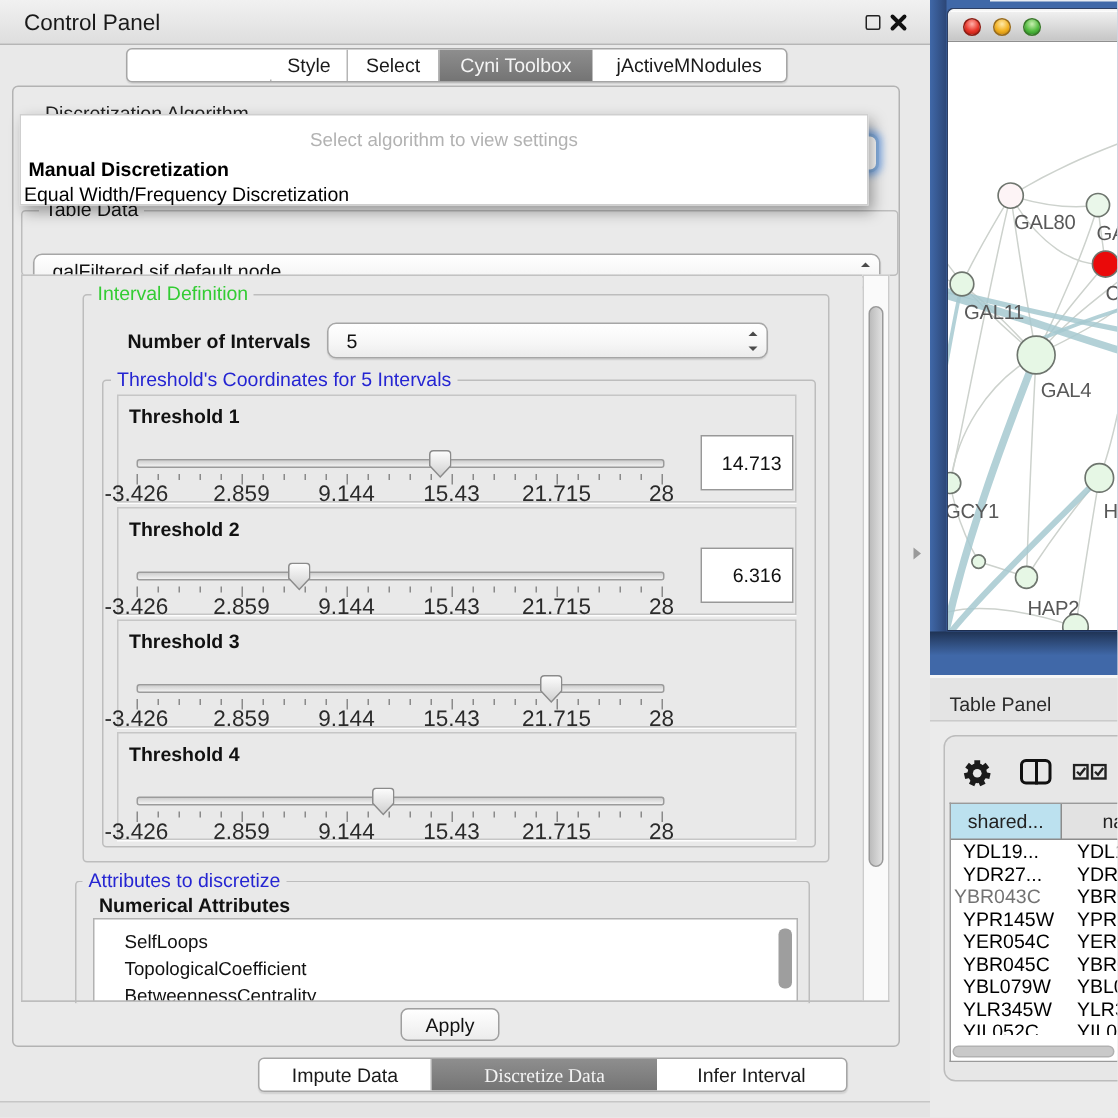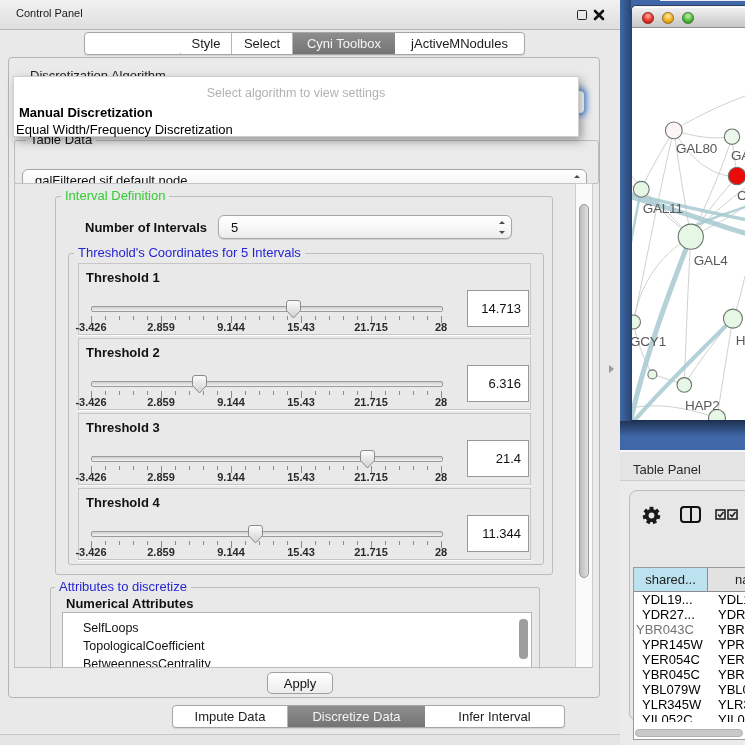--- a/index.html
+++ b/index.html
@@ -8,26 +8,26 @@
 .combo{position:absolute;background:linear-gradient(#ffffff,#f7f7f7 55%,#ececec);
   border:1px solid #a6a6a6;border-radius:6px;box-shadow:0 1px 1px rgba(0,0,0,0.12);}
 .combo .txt{position:absolute;left:12px;top:0;bottom:0;display:flex;align-items:center;color:#111;}
 .spin{position:absolute;width:6px;}
 .spin .u{position:absolute;left:0;top:0;width:0;height:0;border-left:3px solid transparent;border-right:3px solid transparent;border-bottom:3.6px solid #4a4a4a;}
 .spin .d{position:absolute;left:0;bottom:0;width:0;height:0;border-left:3px solid transparent;border-right:3px solid transparent;border-top:3.6px solid #4a4a4a;}
 .grouptitle{position:absolute;background:#e9e9e9;padding:0 4px;line-height:14px;}
 .gbox{position:absolute;border:1px solid #bdbdbd;border-radius:3px;}
 .tseg{display:flex;align-items:center;justify-content:center;height:100%;color:#1a1a1a;}
 .tick{position:absolute;width:1px;background:#8a8a8a;}
-.tlabel{position:absolute;font-size:11px;font-weight:bold;color:#2a2a2a;transform:translateX(-50%);}
+.tlabel{position:absolute;font-size:15px;font-weight:normal;color:#2a2a2a;transform:translateX(-50%);}
 </style></head>
 <body>
 
 <div class="abs" style="left:0;top:0;width:620px;height:29px;background:linear-gradient(#f1f1f1,#dedede);border-bottom:1px solid #b6b6b6;"></div>
-<div class="abs" style="left:16px;top:7px;font-size:11px;color:#1a1a1a;">Control Panel</div>
+<div class="abs" style="left:16px;top:7px;font-size:15px;color:#1a1a1a;">Control Panel</div>
 <div class="abs" style="left:577px;top:10px;width:8px;height:8px;border:1.6px solid #222;border-radius:1.5px;"></div>
 <svg class="abs" style="left:593px;top:9px;" width="12" height="12" viewBox="0 0 12 12">
     <path d="M2,2 L10,10 M10,2 L2,10" stroke="#111" stroke-width="2.6" stroke-linecap="round"></path>
   </svg>
 <div class="abs" style="left:0;top:30px;width:620px;height:715px;background:#e9e9e9;"></div>
 <div class="abs" style="left:8px;top:57px;width:592px;height:641px;background:#eaeaea;border:1px solid #b3b3b3;border-radius:4px;box-sizing:border-box;"></div>
 <div class="abs" style="left:84px;top:32px;width:441px;height:23px;background:#ffffff;border:1px solid #a6a6a6;border-radius:4px;box-sizing:border-box;display:flex;overflow:hidden;box-shadow:0 1px 1px rgba(0,0,0,0.1);">
 <div class="tseg" style="width:95px;border-right:1px solid #b5b5b5;margin-top:20px;"><svg width="13" height="14" viewBox="0 0 13 14" style="margin-right:5px;">
         <circle cx="3" cy="3" r="2.2" fill="#4caf50" stroke="#2e7d32" stroke-width="0.8"></circle>
         <circle cx="9" cy="7" r="2.2" fill="#4caf50" stroke="#2e7d32" stroke-width="0.8"></circle>
@@ -192,21 +192,20 @@
     <div class="tlabel" style="left:362px;top:57px;">28</div>
     <svg class="abs" style="left:280.5px;top:36px;" width="15" height="19" viewBox="0 0 15 19">
       <defs>
         <linearGradient id="thg3" x1="0" y1="0" x2="0" y2="1">
           <stop offset="0" stop-color="#fdfdfd"></stop>
           <stop offset="1" stop-color="#cfcfcf"></stop>
         </linearGradient>
       </defs>
       <path d="M3,0.5 H12 Q14.5,0.5 14.5,3 V10.5 L7.5,18 L0.5,10.5 V3 Q0.5,0.5 3,0.5 Z" fill="url(#thg3)" stroke="#8b8b8b"></path>
     </svg>
-    <div class="abs" style="left:388px;top:26px;width:62px;height:37px;background:#fff;border:1px solid #989898;box-sizing:border-box;display:flex;align-items:center;justify-content:flex-end;padding-right:7px;font-size:13px;">21.4</div>
   </div>
 <div class="abs" style="left:78px;top:488px;width:453px;height:72px;border:1px solid #c6c6c6;box-shadow:0 1px 0 rgba(255,255,255,0.9);box-sizing:border-box;">
     <div class="abs" style="left:7px;top:6px;font-weight:bold;">Threshold 4</div>
     <div class="abs" style="left:12px;top:42px;width:350px;height:4px;background:linear-gradient(#cfcfcf,#f2f2f2);border:1px solid #9b9b9b;border-radius:2px;"></div>
     <div class="tick" style="left:12px;top:52px;height:7px;"></div>
     <div class="tick" style="left:26px;top:52px;height:4px;"></div>
     <div class="tick" style="left:40px;top:52px;height:4px;"></div>
     <div class="tick" style="left:54px;top:52px;height:4px;"></div>
     <div class="tick" style="left:68px;top:52px;height:4px;"></div>
     <div class="tick" style="left:82px;top:52px;height:7px;"></div>
@@ -238,34 +237,33 @@
     <div class="tlabel" style="left:362px;top:57px;">28</div>
     <svg class="abs" style="left:168.5px;top:36px;" width="15" height="19" viewBox="0 0 15 19">
       <defs>
         <linearGradient id="thg4" x1="0" y1="0" x2="0" y2="1">
           <stop offset="0" stop-color="#fdfdfd"></stop>
           <stop offset="1" stop-color="#cfcfcf"></stop>
         </linearGradient>
       </defs>
       <path d="M3,0.5 H12 Q14.5,0.5 14.5,3 V10.5 L7.5,18 L0.5,10.5 V3 Q0.5,0.5 3,0.5 Z" fill="url(#thg4)" stroke="#8b8b8b"></path>
     </svg>
-    <div class="abs" style="left:388px;top:26px;width:62px;height:37px;background:#fff;border:1px solid #989898;box-sizing:border-box;display:flex;align-items:center;justify-content:flex-end;padding-right:7px;font-size:13px;">11.344</div>
   </div>
 <div class="gbox" style="left:50px;top:587px;width:488px;height:81px;border-bottom:none;border-radius:3px 3px 0 0;"></div>
 <div class="grouptitle" style="left:55px;top:580px;color:#2525d2;">Attributes to discretize</div>
 <div class="abs" style="left:66px;top:596px;font-weight:bold;">Numerical Attributes</div>
 <div class="abs" style="left:62px;top:612px;width:470px;height:56px;background:#ffffff;border:1px solid #b2b2b2;box-sizing:border-box;overflow:hidden;">
     <div style="padding:6px 0 0 20px;font-size:12.5px;line-height:18px;color:#111;">SelfLoops<br>TopologicalCoefficient<br>BetweennessCentrality</div>
     <div class="abs" style="right:3px;top:6px;width:9px;height:40px;background:#9e9e9e;border-radius:4px;"></div>
   </div>
 <div class="abs" style="left:14px;top:667px;width:579px;height:1px;background:#bdbdbd;"></div>
 <div class="abs" style="left:267px;top:672px;width:66px;height:22px;background:linear-gradient(#ffffff,#ececec);border:1px solid #9f9f9f;border-radius:5px;box-sizing:border-box;display:flex;align-items:center;justify-content:center;">Apply</div>
 <div class="abs" style="left:172px;top:705px;width:393px;height:23px;background:#ffffff;border:1px solid #a6a6a6;border-radius:4px;box-sizing:border-box;display:flex;overflow:hidden;box-shadow:0 1px 1px rgba(0,0,0,0.1);">
 <div class="tseg" style="width:114px;border-right:1px solid #b5b5b5;">Impute Data</div>
-<div class="tseg" style="width:137px;background:linear-gradient(#8e8e8e,#747474);color:#f4f4f4;">Discretize Data</div>
+<div class="tseg" style="width:150px;background:linear-gradient(#8e8e8e,#747474);color:#f4f4f4;font-family:Liberation Serif, serif;">Discretize Data</div>
 <div class="tseg" style="flex:1;">Infer Interval</div>
 </div>
 <div class="abs" style="left:0;top:734px;width:620px;height:11px;background:#e4e4e4;border-top:1px solid #c6c6c6;box-sizing:border-box;"></div>
 <div class="abs" style="left:609px;top:365px;width:0;height:0;border-top:4px solid transparent;border-bottom:4px solid transparent;border-left:5px solid #9a9a9a;"></div>
 <div class="abs" style="left:30px;top:68px;font-size:13px;color:#222;">Discretization Algorithm</div>
 <div class="abs" style="left:400px;top:89px;width:186px;height:26px;background:#fff;border:2px solid #85aede;border-radius:6px;box-shadow:0 0 5px 2px rgba(100,155,230,0.75);box-sizing:border-box;"></div>
 <div class="abs" style="left:13px;top:76px;width:566px;height:61px;background:#ffffff;border:1px solid #cfcfcf;box-shadow:3px 4px 9px rgba(0,0,0,0.35);box-sizing:border-box;">
 <div class="abs" style="left:0;top:9px;width:100%;text-align:center;color:#b2b2b2;font-size:12.5px;">Select algorithm to view settings</div>
 <div class="abs" style="left:5px;top:28px;font-weight:bold;font-size:13px;color:#000;">Manual Discretization</div>
 <div class="abs" style="left:2px;top:45px;font-size:13px;color:#000;">Equal Width/Frequency Discretization</div>
@@ -358,21 +356,21 @@
 <div class="abs" style="left:680px;top:506px;width:21px;height:17px;border:2.5px solid #111;border-radius:4px;box-sizing:border-box;"></div>
 <div class="abs" style="left:689.5px;top:506px;width:2.5px;height:17px;background:#111;"></div>
 <svg class="abs" style="left:715px;top:509px;" width="11" height="11" viewBox="0 0 11 11">
     <rect x="1" y="1" width="9" height="9" fill="none" stroke="#222" stroke-width="1.6"></rect>
     <path d="M3,5.5 L5,7.5 L8.5,3" stroke="#222" stroke-width="1.6" fill="none"></path>
   </svg>
 <svg class="abs" style="left:727px;top:509px;" width="11" height="11" viewBox="0 0 11 11">
     <rect x="1" y="1" width="9" height="9" fill="none" stroke="#222" stroke-width="1.6"></rect>
     <path d="M3,5.5 L5,7.5 L8.5,3" stroke="#222" stroke-width="1.6" fill="none"></path>
   </svg>
-<div class="abs" style="left:633px;top:535px;width:112px;height:173px;background:#ffffff;border-left:1px solid #9a9a9a;border-top:1px solid #9a9a9a;border-bottom:1px solid #9a9a9a;box-sizing:border-box;overflow:hidden;margin-top:32px;">
+<div class="abs" style="left:633px;top:535px;width:112px;height:173px;background:#ffffff;border-left:1px solid #9a9a9a;border-top:1px solid #9a9a9a;border-bottom:1px solid #9a9a9a;box-sizing:border-box;overflow:hidden;">
 <div class="abs" style="left:0;top:0;width:74px;height:24px;background:#bce1ef;border-right:1px solid #8c8c8c;border-bottom:1px solid #8c8c8c;box-sizing:border-box;display:flex;align-items:center;justify-content:center;color:#222;">shared...</div>
 <div class="abs" style="left:74px;top:0;width:38px;height:24px;background:#e2e2e2;border-bottom:1px solid #8c8c8c;box-sizing:border-box;display:flex;align-items:center;padding-left:27px;color:#222;">na</div>
 <div class="abs" style="left:8px;top:24px;height:15px;line-height:15px;font-size:13px;color:#000;">YDL19...</div>
 <div class="abs" style="left:84px;top:24px;height:15px;line-height:15px;font-size:13px;color:#000;">YDL1</div>
 <div class="abs" style="left:8px;top:39px;height:15px;line-height:15px;font-size:13px;color:#000;">YDR27...</div>
 <div class="abs" style="left:84px;top:39px;height:15px;line-height:15px;font-size:13px;color:#000;">YDR2</div>
 <div class="abs" style="left:2px;top:54px;height:15px;line-height:15px;font-size:13px;color:#737373;">YBR043C</div>
 <div class="abs" style="left:84px;top:54px;height:15px;line-height:15px;font-size:13px;color:#000;">YBR0</div>
 <div class="abs" style="left:8px;top:69px;height:15px;line-height:15px;font-size:13px;color:#000;">YPR145W</div>
 <div class="abs" style="left:84px;top:69px;height:15px;line-height:15px;font-size:13px;color:#000;">YPR1</div>

